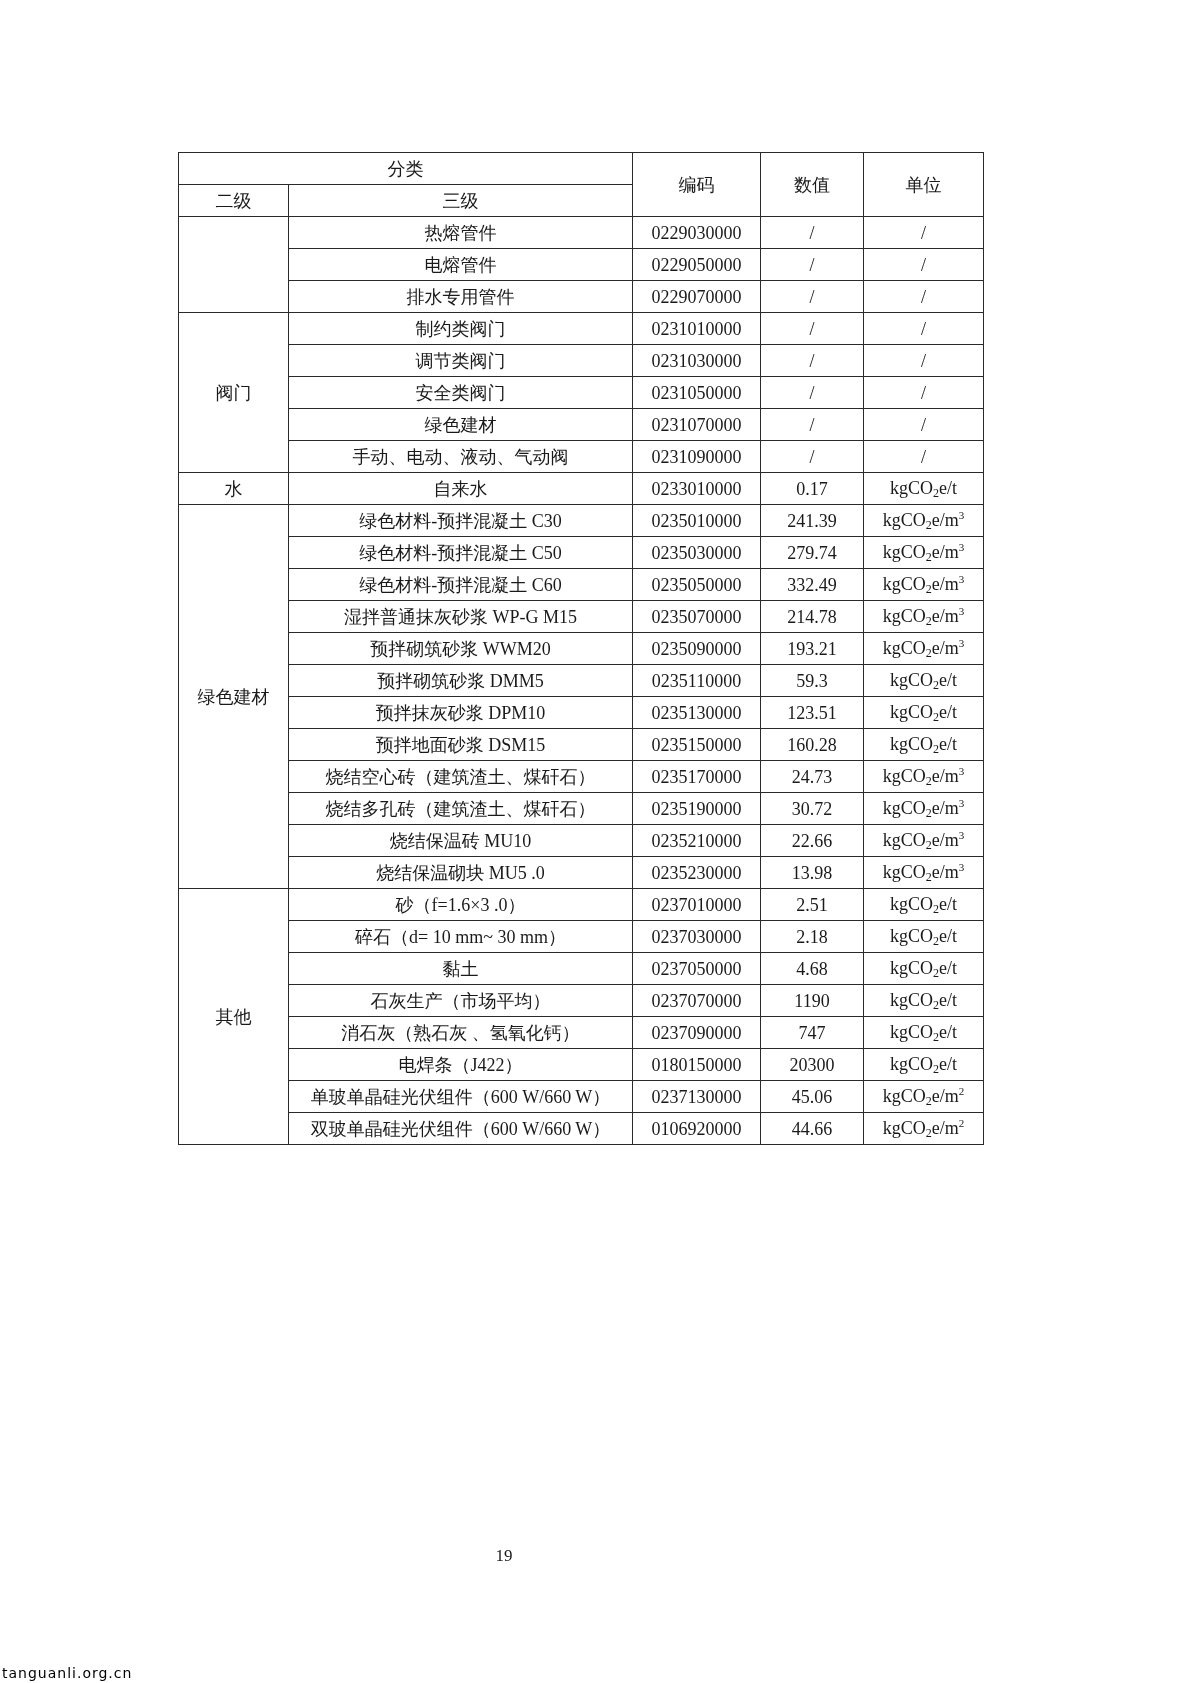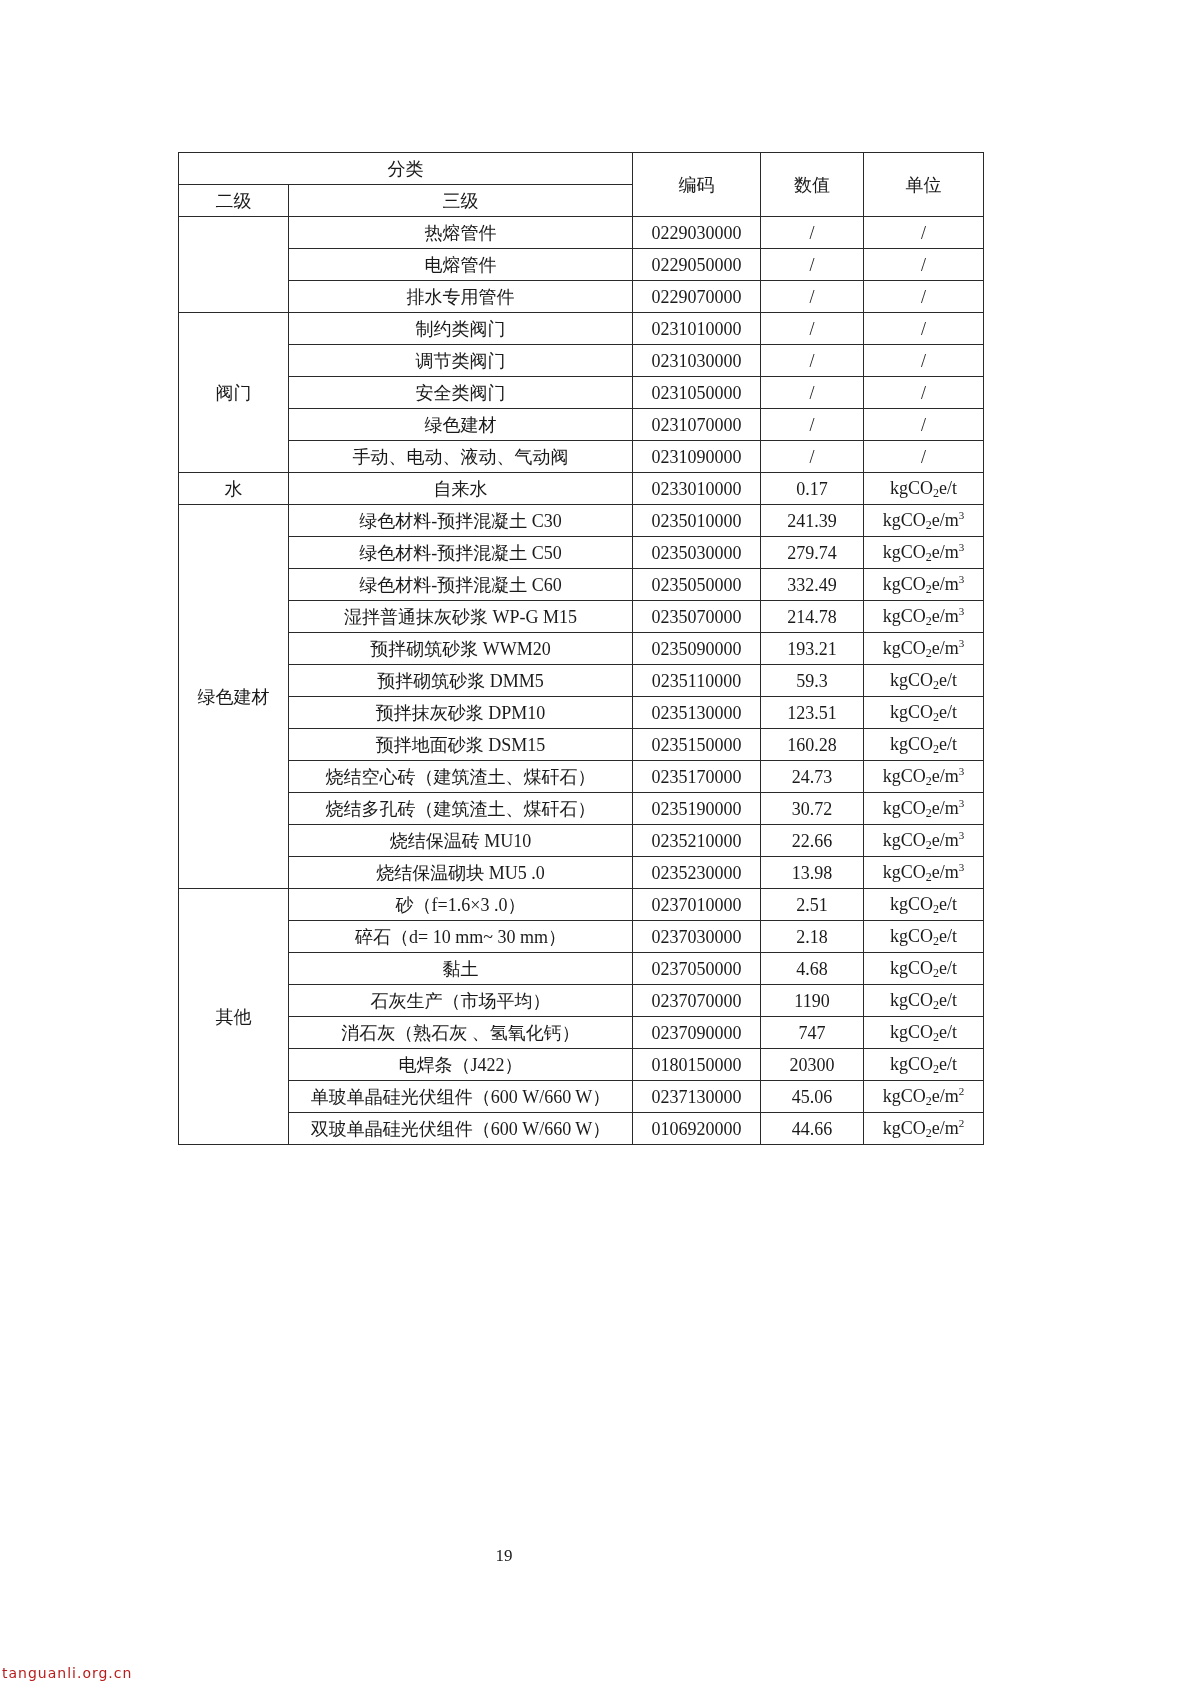--- a/index.html
+++ b/index.html
@@ -33,21 +33,21 @@
     col.c5 { width: 120px; }
     .unit sub { font-size: 12px; vertical-align: -3px; }
     .unit sup { font-size: 11px; vertical-align: 7px; }
     .page-number {
       position: absolute; left: 0; width: 1008px; top: 1546px;
       text-align: center; font-size: 17px;
     }
     .watermark {
       position: absolute; left: 2px; top: 1665px;
       font-family: "DejaVu Sans", sans-serif;
-      font-size: 14px; color: #b91c1c; letter-spacing: 1px;
+      font-size: 14px; color: #000000; letter-spacing: 1px;
     }
   </style>
 </head>
 <body>
 
 <table class="factors">
   <colgroup>
     <col class="c1">
       <col class="c2">
       <col class="c3">

